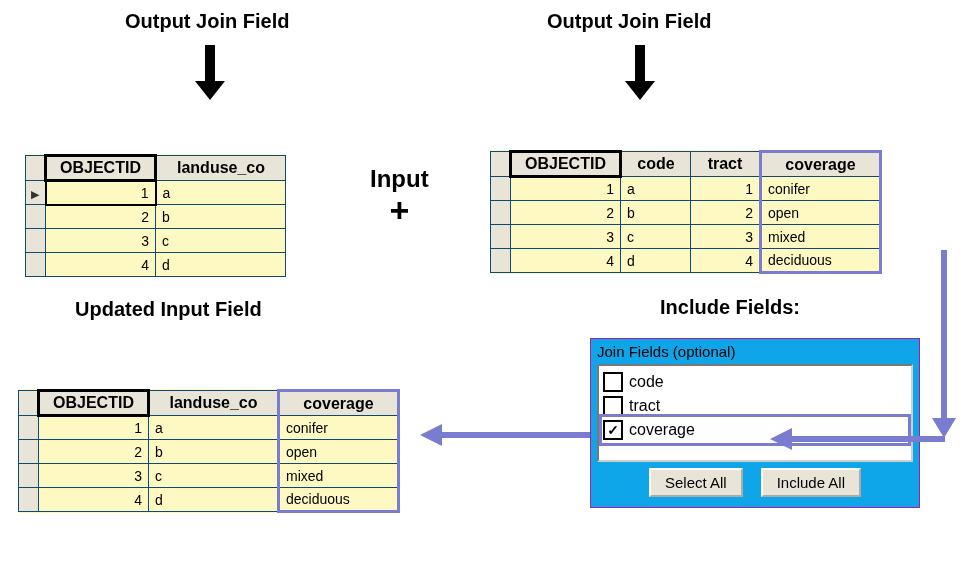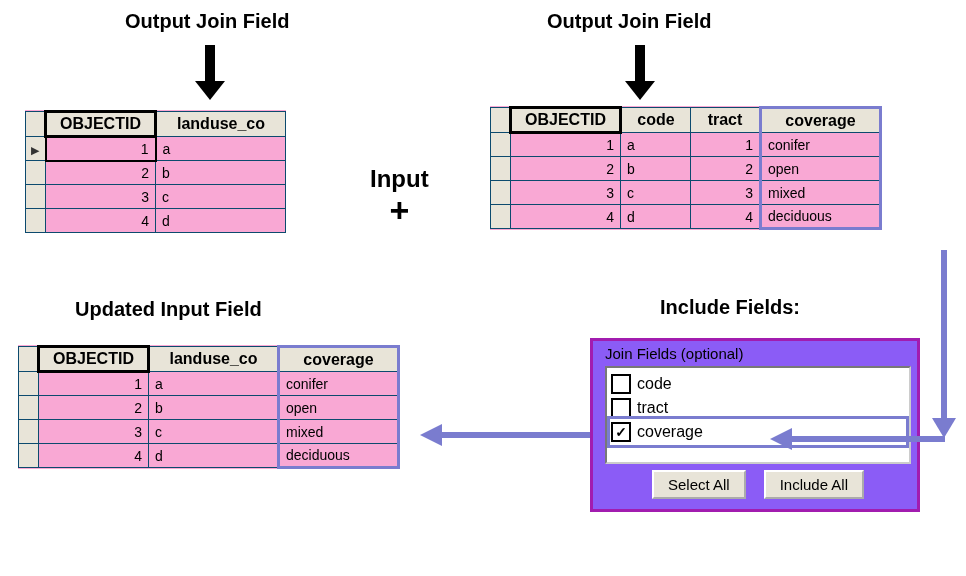--- a/index.html
+++ b/index.html
@@ -25,22 +25,23 @@
   .plus-sign {
     font-weight: bold;
     font-size: 34px;
     text-align: center;
     line-height: 1;
   }
 
   
   .dtable {
     border-collapse: collapse;
-    background: #f9a8d4;
+    background: #fef9c3;
     position: absolute;
+    margin-top: 44px;
   }
   .dtable th, .dtable td {
     border: 1px solid #0c4a6e;
     padding: 2px 6px;
     height: 24px;
     box-sizing: border-box;
     vertical-align: middle;
   }
   .dtable th {
     background: #e8e4d8;
@@ -76,23 +77,23 @@
   }
   .rowmarker {
     font-size: 11px;
     color: #333;
   }
 
   
   .panel {
     position: absolute;
     width: 330px;
-    background: #8b5cf6;
-    border: 3px solid #a21caf;
-    padding: 4px 6px 10px 12px;
+    background: #0ea5e9;
+    border: 1px solid #a21caf;
+    padding: 4px 6px 10px 6px;
     box-sizing: border-box;
   }
   .panel-title {
     font-size: 15px;
     margin-bottom: 4px;
   }
   .listbox {
     background: #fff;
     border: 2px inset #ccc;
     padding: 4px;

